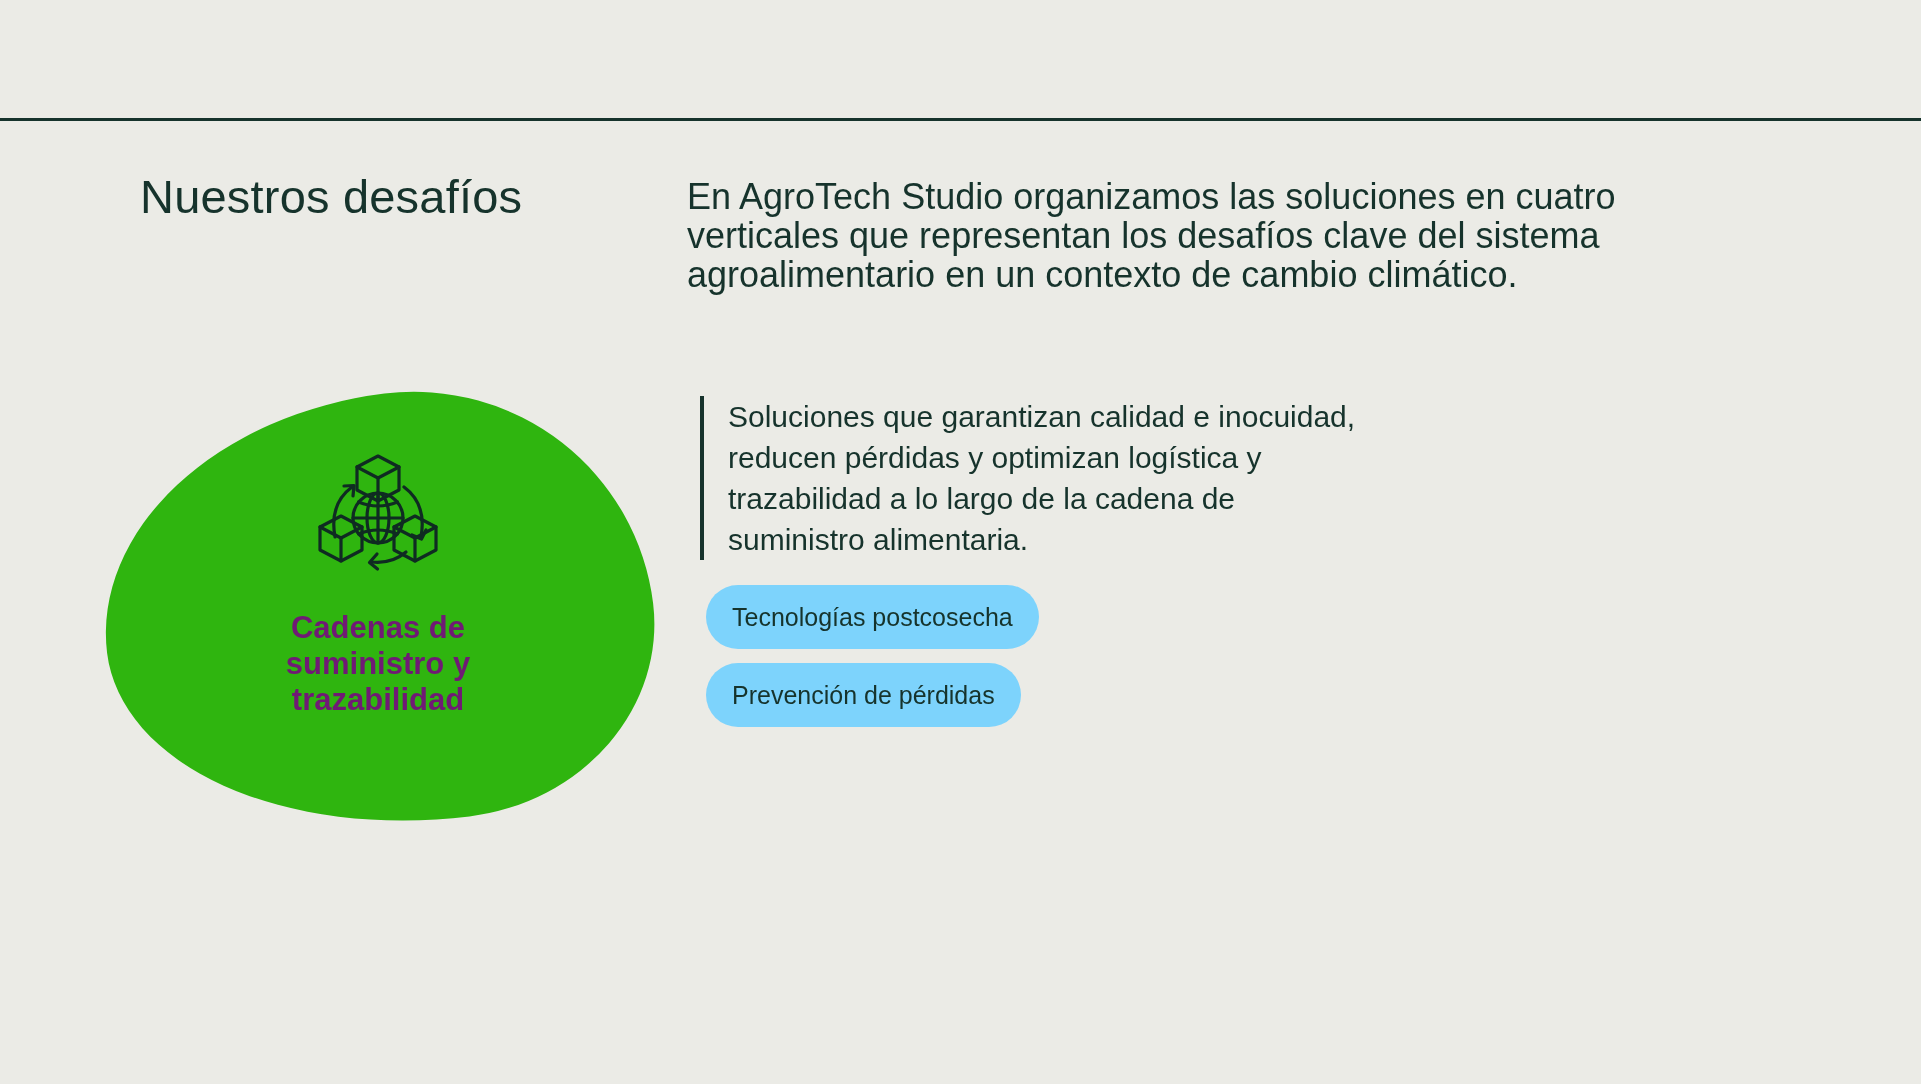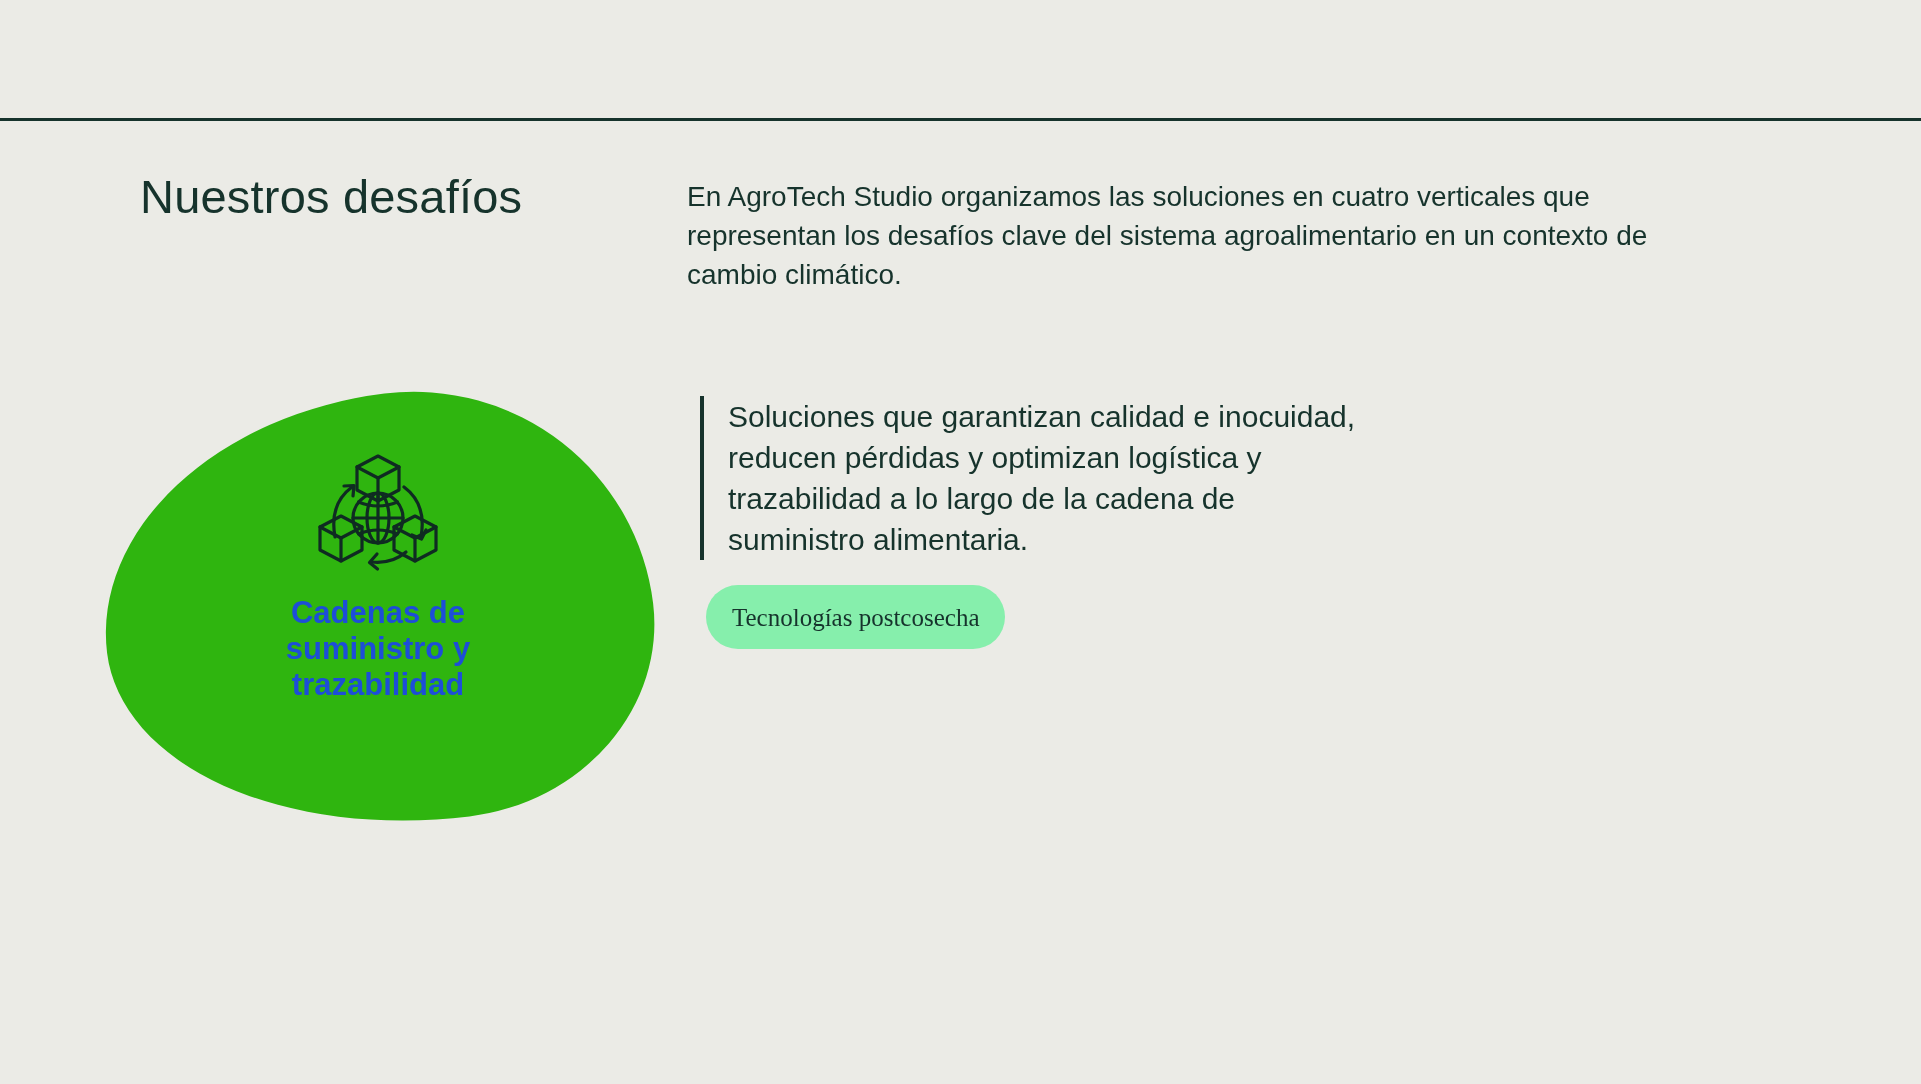--- a/index.html
+++ b/index.html
@@ -41,21 +41,21 @@
     letter-spacing: 0.2px;
     color: #16332C;
     white-space: nowrap;
   }
 
   .intro-copy {
     position: absolute;
     left: 687px;
     top: 177px;
     width: 1030px;
-    font-size: 28px;
+    font-size: 36px;
     line-height: 39px;
     font-weight: 400;
     color: #16332C;
   }
 
   
   .blob-card {
     position: absolute;
     left: 104px;
     top: 396px;
@@ -81,27 +81,27 @@
     padding-top: 56px;
   }
 
   .supply-icon {
     width: 128px;
     height: 126px;
     display: block;
   }
 
   .blob-label {
-    margin-top: 17px;
+    margin-top: 32px;
     width: 330px;
     text-align: center;
     font-size: 31px;
     line-height: 36px;
     font-weight: 700;
-    color: #1d4ed8;
+    color: #701a75;
   }
 
   
   .description-block {
     position: absolute;
     left: 700px;
     top: 396px;
     width: 680px;
     padding-left: 28px;
   }
@@ -137,27 +137,26 @@
     margin-bottom: 14px;
   }
 
   .pill {
     display: inline-flex;
     align-items: center;
     justify-content: center;
     height: 64px;
     padding: 0 26px;
     border-radius: 34px;
-    background: #86efac;
+    background: #7dd3fc;
     color: #16332C;
     font-size: 25px;
     line-height: 1;
     font-weight: 400;
     white-space: nowrap;
-    font-family: Liberation Serif, serif;
   }
 </style>
 </head>
 <body>
 
 <div class="page">
 
   <div class="top-rule"></div>
 
   <h1 class="section-title">Nuestros desafíos</h1>
@@ -210,16 +209,17 @@
   <div class="description-block">
     <div class="accent-bar"></div>
     <p class="description-copy">Soluciones que garantizan calidad e inocuidad, reducen pérdidas y optimizan logística y trazabilidad a lo largo de la cadena de suministro alimentaria.</p>
   </div>
 
   <div class="pill-area">
     <div class="pill-row">
       <span class="pill">Tecnologías postcosecha</span>
     </div>
     <div class="pill-row">
+      <span class="pill">Prevención de pérdidas</span>
     </div>
   </div>
 
 </div>
 
 </body></html>

